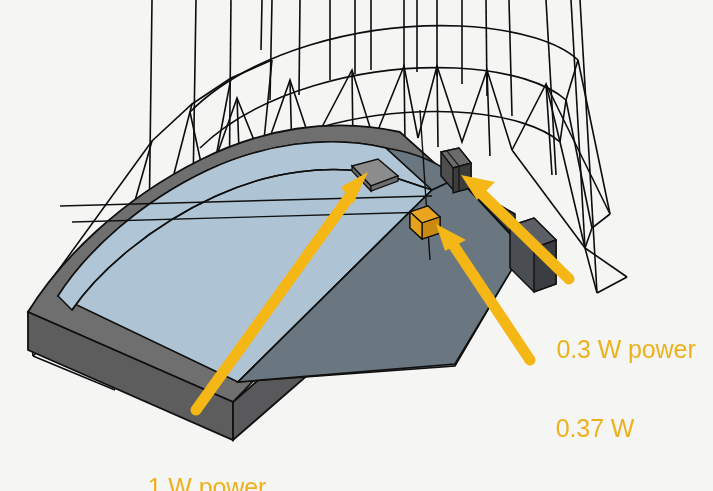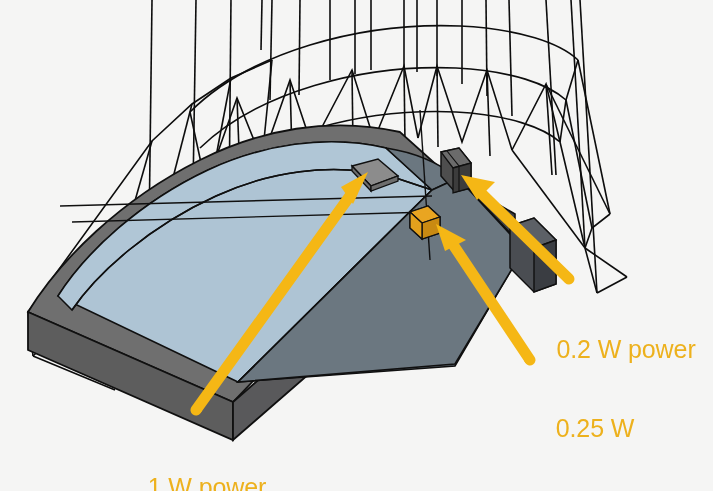--- a/index.html
+++ b/index.html
@@ -237,21 +237,21 @@
     </g>
 
   </svg>
 
   <div class="label" id="label-1w">
     <div>1 W power</div>
     
   </div>
 
   <div class="label" id="label-05w">
-    <div>0.2 W power</div>
+    <div>0.3 W power</div>
   </div>
 
   <div class="label" id="label-025w">
-    <div>0.25 W</div>
+    <div>0.37 W</div>
     
   </div>
 
 </div>
 
 </body></html>

